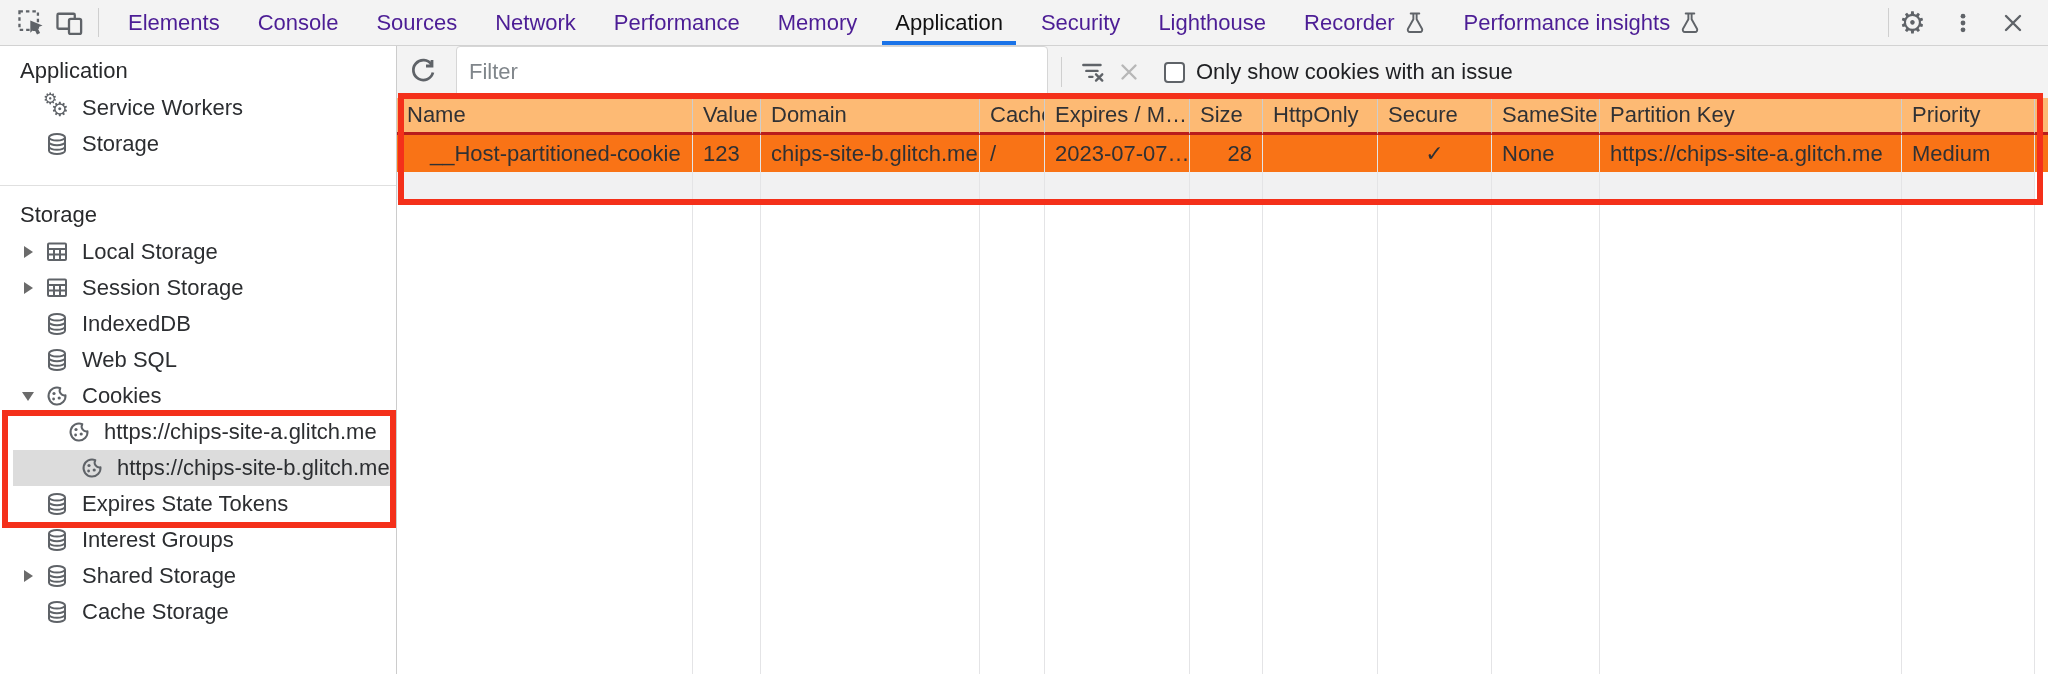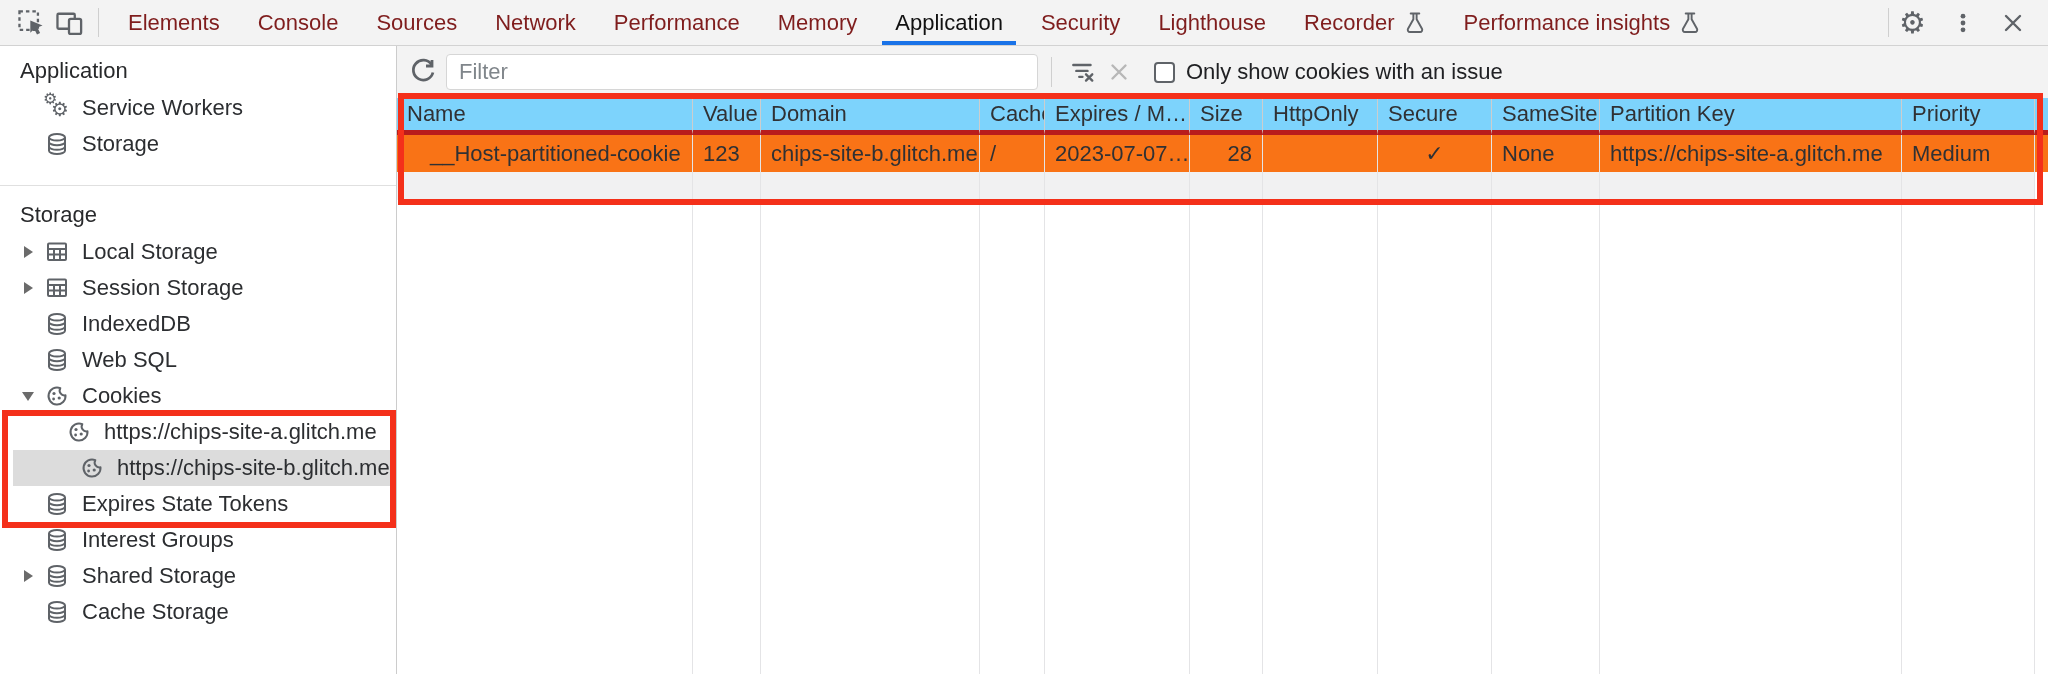--- a/index.html
+++ b/index.html
@@ -11,21 +11,21 @@
   }
   
   .toolbar {
     height:46px; background:#f3f3f3; border-bottom:1px solid #d2d2d2;
     display:flex; align-items:stretch; padding-left:12px;
   }
   .tb-btn { display:flex; align-items:center; justify-content:center; width:38px; }
   .tb-sep { width:1px; background:#cfcfcf; margin:8px 10px; }
   .tabs { display:flex; align-items:stretch; }
   .tab {
-    display:flex; align-items:center; padding:0 19px; color:#7f1d1d;
+    display:flex; align-items:center; padding:0 19px; color:#4c1d95;
     position:relative; white-space:nowrap; cursor:default;
   }
   .tab.selected { color:#111; }
   .tab.selected::after {
     content:""; position:absolute; left:6px; right:6px; bottom:0; height:4px;
     background:#1a73e8;
   }
   .tab .flask { margin-left:9px; display:flex; align-items:center; }
   .tb-spacer { flex:1; }
   .tb-right { display:flex; align-items:center; gap:24px; padding-right:22px; }
@@ -56,39 +56,39 @@
   .red-box.table-box { left:1px; top:47px; width:1645px; height:112px; }
 
   
   .main { position:relative; flex:1; display:flex; flex-direction:column; background:#fff; }
   .filterbar {
     height:52px; background:#f3f3f3; display:flex; align-items:center; flex:none;
     padding-left:8px;
   }
   .fb-btn { width:36px; height:36px; display:flex; align-items:center; justify-content:center; }
   .filter-input {
-    width:592px; height:36px; margin-left:5px; background:#fff;
+    width:592px; height:52px; margin-left:15px; background:#fff;
     border:1px solid #d6d6d6; border-radius:4px; padding:0 12px;
     font:inherit; color:#28292b; outline:none;
   }
   .filter-input::placeholder { color:#80868b; }
   .fb-sep { width:1px; height:30px; background:#cfcfcf; margin:0 13px; }
   .checkbox {
     width:21px; height:21px; border:2px solid #5f6368; border-radius:4px;
     background:#fff; margin-left:17px; flex:none;
   }
   .cb-label { margin-left:11px; color:#202124; white-space:nowrap; }
 
   .grid {
     flex:1; display:grid;
     grid-template-columns:296px 68px 219px 65px 145px 73px 115px 114px 108px 302px 133px 1fr;
     grid-template-rows:37px 37px 28px 1fr;
   }
   .hc {
-    background:#7dd3fc; border-right:1px solid #cdcdcd; border-bottom:5px solid #b91c1c;
+    background:#fdba74; border-right:1px solid #cdcdcd; border-bottom:3px solid #b91c1c;
     display:flex; align-items:center; padding:0 10px; white-space:nowrap; overflow:hidden;
     color:#303134;
   }
   .hc.pad { border-right:none; padding:0; }
   .dc {
     background:#f97316; border-right:1px solid #e4e4e6; display:flex; align-items:center;
     padding:0 10px; white-space:nowrap; overflow:hidden; color:#303134;
   }
   .dc.pad { border-right:none; }
   .dc.name { padding-left:33px; }

